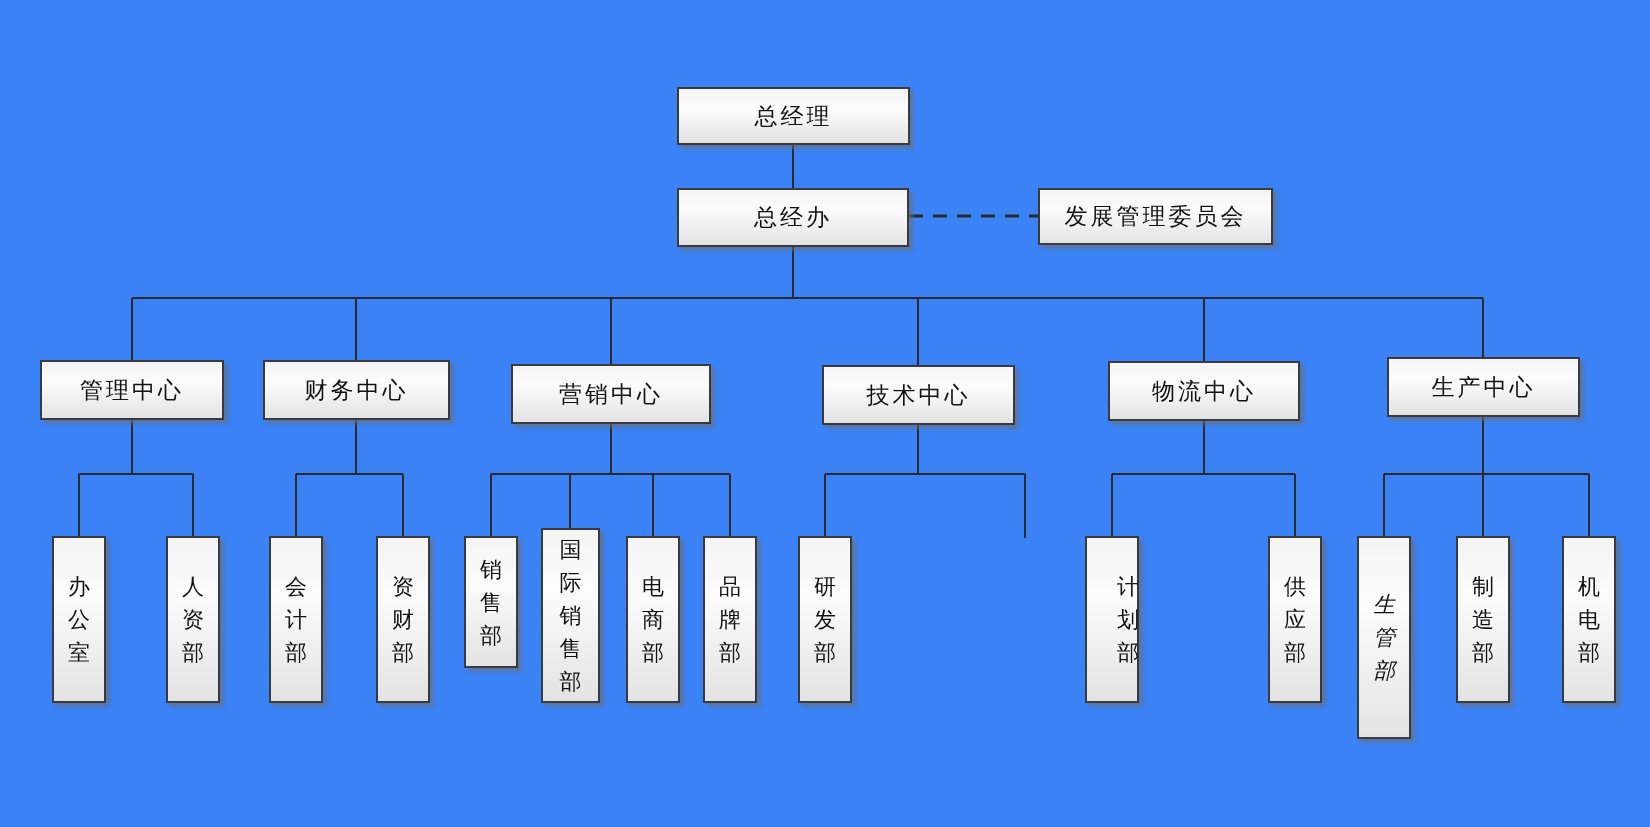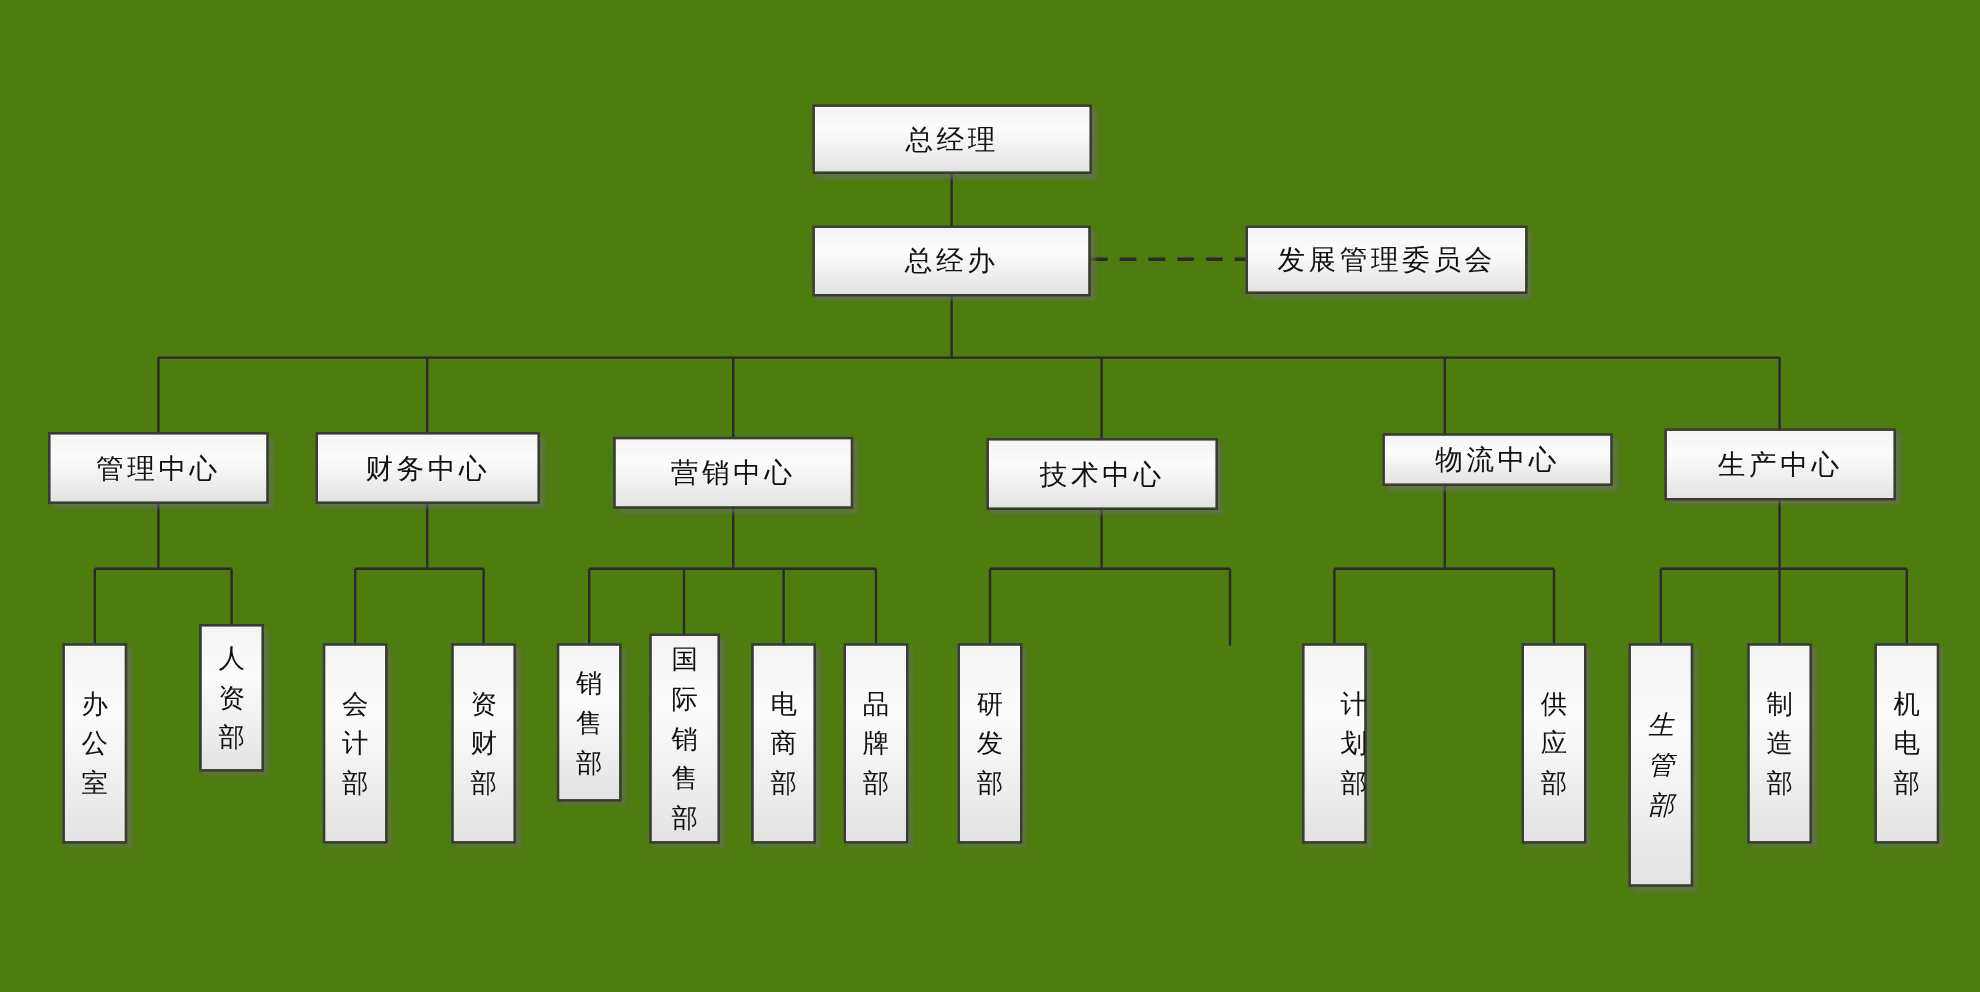--- a/index.html
+++ b/index.html
@@ -10,21 +10,21 @@
     --box-bottom:#e3e3e3;
     --shadow:rgba(110,110,110,0.55);
     --text:#111111;
   }
   *{box-sizing:border-box;margin:0;padding:0;}
   html,body{background:#ffffff;}
   body{font-family:"Liberation Serif","DejaVu Serif",serif;color:var(--text);}
   .stage{
     position:relative;
     width:1650px;height:827px;
-    background:#4d7c0f;
+    background:#3b82f6;
     overflow:hidden;
   }
   svg.wires{position:absolute;left:0;top:0;}
   svg.wires line{stroke:var(--line-color);stroke-width:2;}
   svg.wires line.dashed{stroke-width:3;}
   .node{
     position:absolute;
     display:flex;align-items:center;justify-content:center;
     background:linear-gradient(180deg,var(--box-top) 0%,var(--box-mid) 35%,var(--box-bottom) 100%);
     border:2px solid var(--box-border);
@@ -96,27 +96,27 @@
   <div class="node h" style="left:677px;top:87px;width:233px;height:58px;">总经理</div>
 
   <div class="node h" style="left:677px;top:188px;width:232px;height:59px;">总经办</div>
 
   <div class="node h" style="left:1038px;top:188px;width:235px;height:57px;">发展管理委员会</div>
 
   <div class="node h" style="left:40px;top:360px;width:184px;height:60px;">管理中心</div>
   <div class="node h" style="left:263px;top:360px;width:187px;height:60px;">财务中心</div>
   <div class="node h" style="left:511px;top:364px;width:200px;height:60px;">营销中心</div>
   <div class="node h" style="left:822px;top:365px;width:193px;height:60px;">技术中心</div>
-  <div class="node h" style="left:1152px;top:361px;width:192px;height:44px;">物流中心</div>
+  <div class="node h" style="left:1108px;top:361px;width:192px;height:60px;">物流中心</div>
   <div class="node h" style="left:1387px;top:357px;width:193px;height:60px;">生产中心</div>
 
   <div class="node v" style="left:52px;top:536px;width:54px;height:167px;">
     <span class="vtext">办公室</span>
   </div>
-  <div class="node v" style="left:166px;top:520px;width:54px;height:123px;">
+  <div class="node v" style="left:166px;top:536px;width:54px;height:167px;">
     <span class="vtext">人资部</span>
   </div>
 
   <div class="node v" style="left:269px;top:536px;width:54px;height:167px;">
     <span class="vtext">会计部</span>
   </div>
   <div class="node v" style="left:376px;top:536px;width:54px;height:167px;">
     <span class="vtext">资财部</span>
   </div>
 

